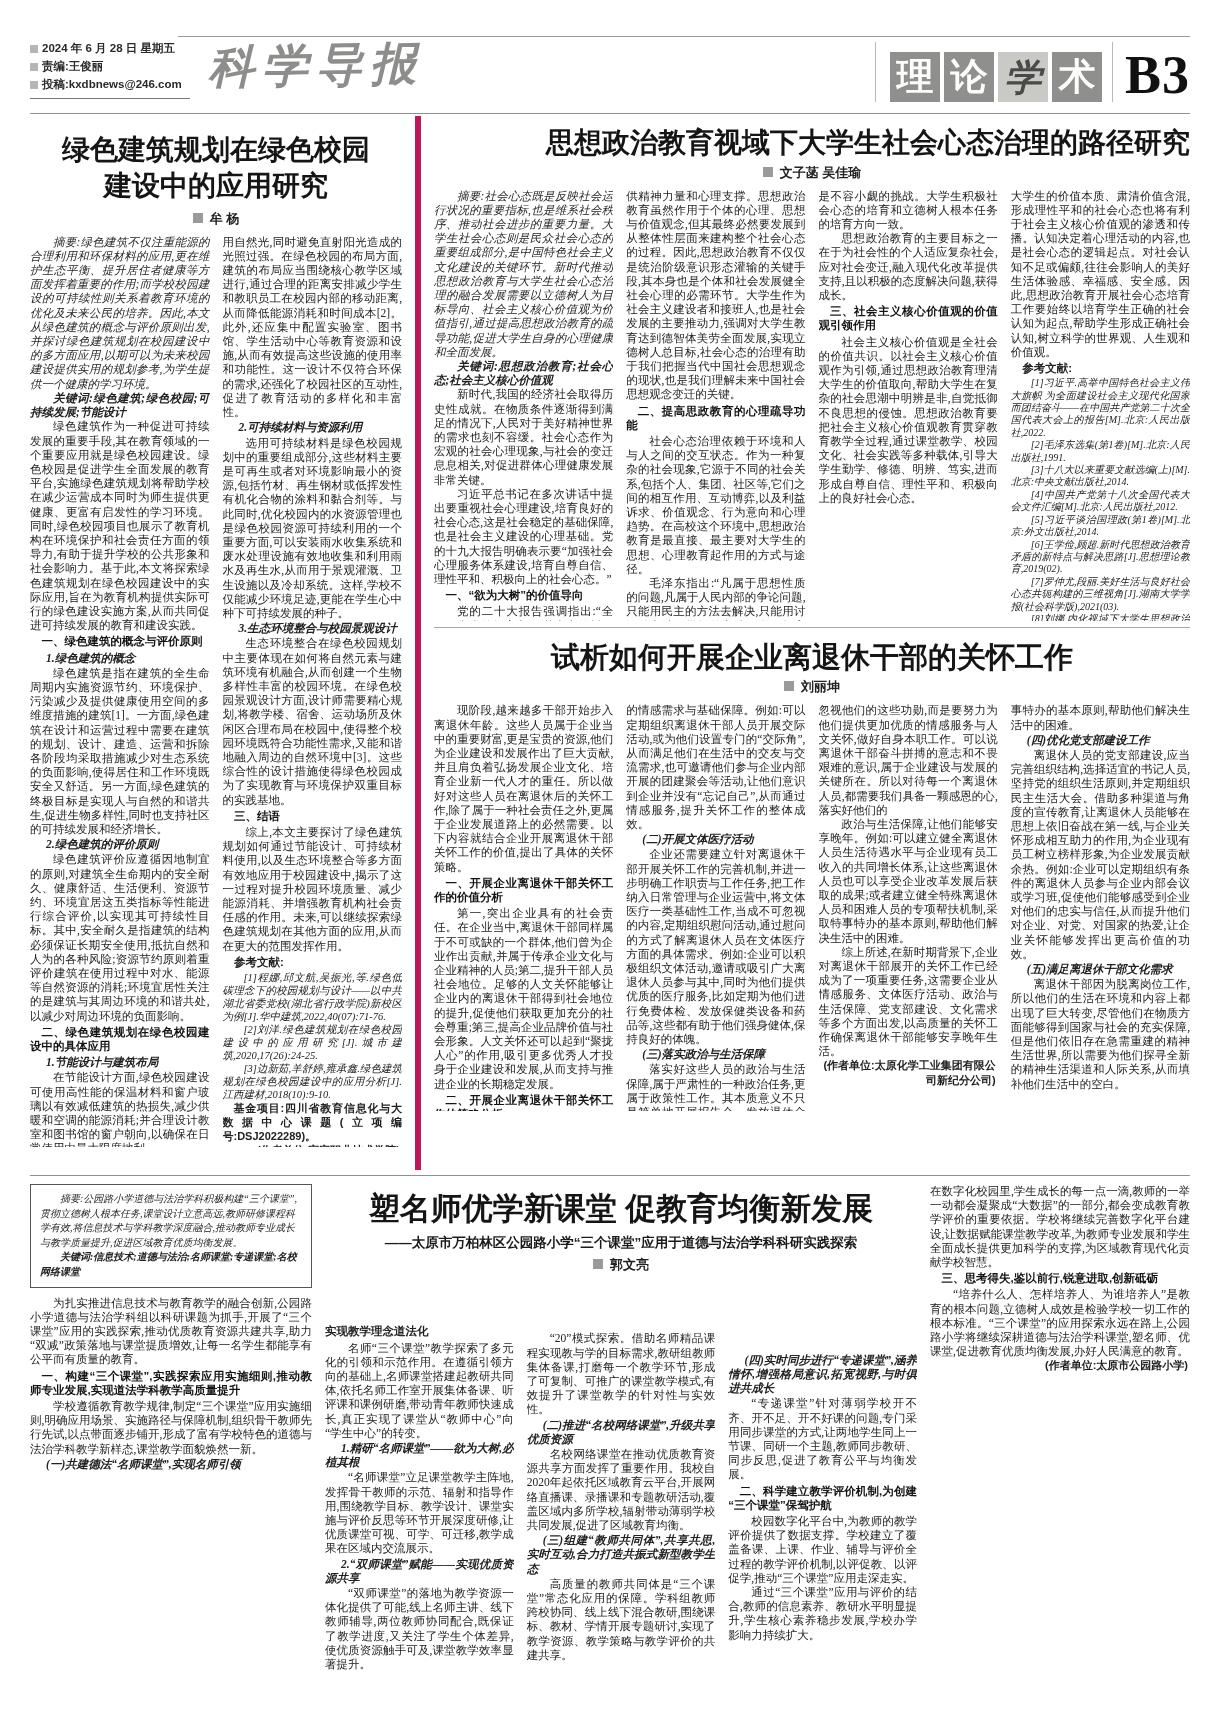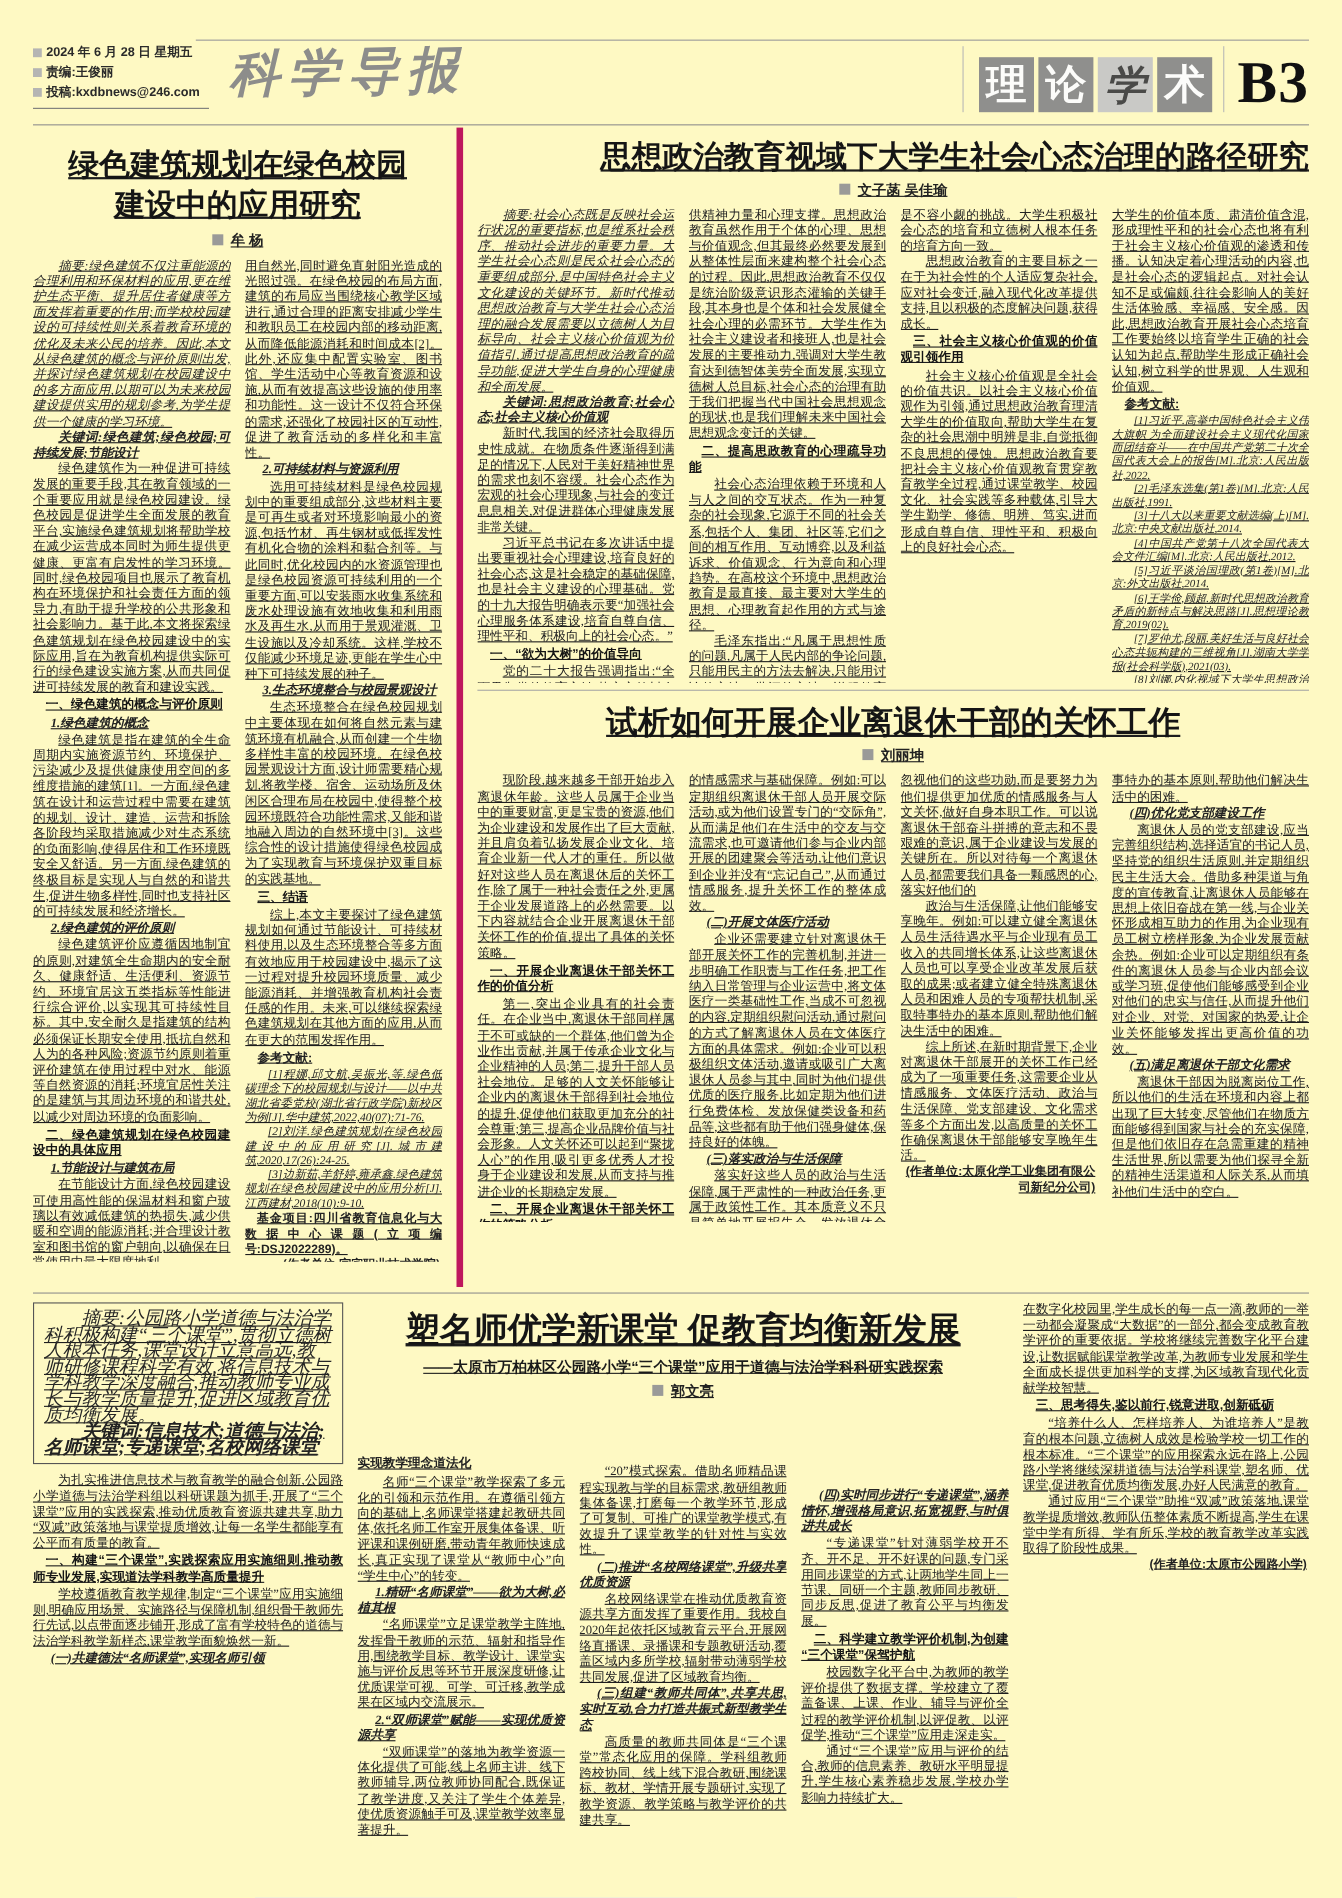--- a/index.html
+++ b/index.html
@@ -1,17 +1,17 @@
 <!DOCTYPE html>
 <html lang="zh"><head>
 <meta charset="utf-8">
 <style>
   html,body{margin:0;padding:0;background:#e8e8e4;}
-  .page{position:relative;width:1220px;height:1725px;background:#fef9c3;margin:0 auto;
-        font-family:"Liberation Serif","DejaVu Serif",serif;color:#1d1d1d;overflow:hidden;text-decoration:underline;}
+  .page{position:relative;width:1220px;height:1725px;background:#ffffff;margin:0 auto;
+        font-family:"Liberation Serif","DejaVu Serif",serif;color:#1d1d1d;overflow:hidden;}
   .inner{padding:14px 30px 0 30px;}
 
   
   .hdr{position:relative;height:94px;}
   .hdr-topline{position:absolute;top:22px;left:148px;right:0;border-top:1px solid #9a9a9a;}
   .meta{position:absolute;left:0;top:26px;width:160px;border-bottom:1px solid #777;padding-bottom:5px;}
   .mrow{font:bold 11.5px/1.55 "Liberation Sans",sans-serif;color:#2a2a2a;white-space:nowrap;}
   .msq{display:inline-block;width:8px;height:8px;background:#b5b5b3;margin-right:4px;vertical-align:middle;}
   .logo{position:absolute;left:178px;top:28px;font:bold italic 46px/1 "DejaVu Serif",serif;
         color:#8d8d8b;letter-spacing:8px;transform:rotate(-1deg);}
@@ -55,21 +55,21 @@
             text-align:right;text-indent:0;padding-right:2px;}
 
   .h-a1{height:912px;}
   .h-a2{height:432px;justify-content:center;}
   .h-a3{height:408px;}
 
   
   .a4{display:flex;gap:13px;margin-top:8px;height:545px;}
   .a4-left{width:282px;display:flex;flex-direction:column;}
   .absbox{border:1px solid #555;padding:7px 9px;margin-bottom:8px;}
-  .absbox .seg{font-size:17px;line-height:14.6px;}
+  .absbox .seg{font-size:10px;line-height:14.6px;}
   .a4-leftbody{flex:1;}
   .a4-center{width:592px;}
   .a4-tb{text-align:center;}
   .a4-title{font-size:31px;line-height:1.2;font-weight:700;margin:6px 0 7px 0;}
   .a4-sub{font:bold 13.5px/1.3 "Liberation Sans",sans-serif;color:#1a1a1a;margin-bottom:6px;}
   .h-a4{height:432px;margin-top:4px;align-items:center;}
   .a4-right{width:252px;height:545px;}
 </style>
 </head>
 <body>
@@ -256,19 +256,18 @@
               <p class="seg seg-h">二、科学建立教学评价机制,为创建“三个课堂”保驾护航</p>
               <p class="seg seg-p">校园数字化平台中,为教师的教学评价提供了数据支撑。学校建立了覆盖备课、上课、作业、辅导与评价全过程的教学评价机制,以评促教、以评促学,推动“三个课堂”应用走深走实。</p>
               <p class="seg seg-p">通过“三个课堂”应用与评价的结合,教师的信息素养、教研水平明显提升,学生核心素养稳步发展,学校办学影响力持续扩大。</p>
             </div>
         </div>
       </div>
       <div class="col a4-right">
           <p class="seg seg-pc">在数字化校园里,学生成长的每一点一滴,教师的一举一动都会凝聚成“大数据”的一部分,都会变成教育教学评价的重要依据。学校将继续完善数字化平台建设,让数据赋能课堂教学改革,为教师专业发展和学生全面成长提供更加科学的支撑,为区域教育现代化贡献学校智慧。</p>
           <p class="seg seg-h">三、思考得失,鉴以前行,锐意进取,创新砥砺</p>
           <p class="seg seg-p">“培养什么人、怎样培养人、为谁培养人”是教育的根本问题,立德树人成效是检验学校一切工作的根本标准。“三个课堂”的应用探索永远在路上,公园路小学将继续深耕道德与法治学科课堂,塑名师、优课堂,促进教育优质均衡发展,办好人民满意的教育。</p>
-          <p class="seg seg-p">通过应用“三个课堂”助推“双减”政策落地,课堂教学提质增效,教师队伍整体素质不断提高,学生在课堂中学有所得、学有所乐,学校的教育教学改革实践取得了阶段性成果。</p>
           <p class="seg seg-unit">(作者单位:太原市公园路小学)</p>
         </div>
     </div>
 
   </div>
 </div>
 
 </body></html>

